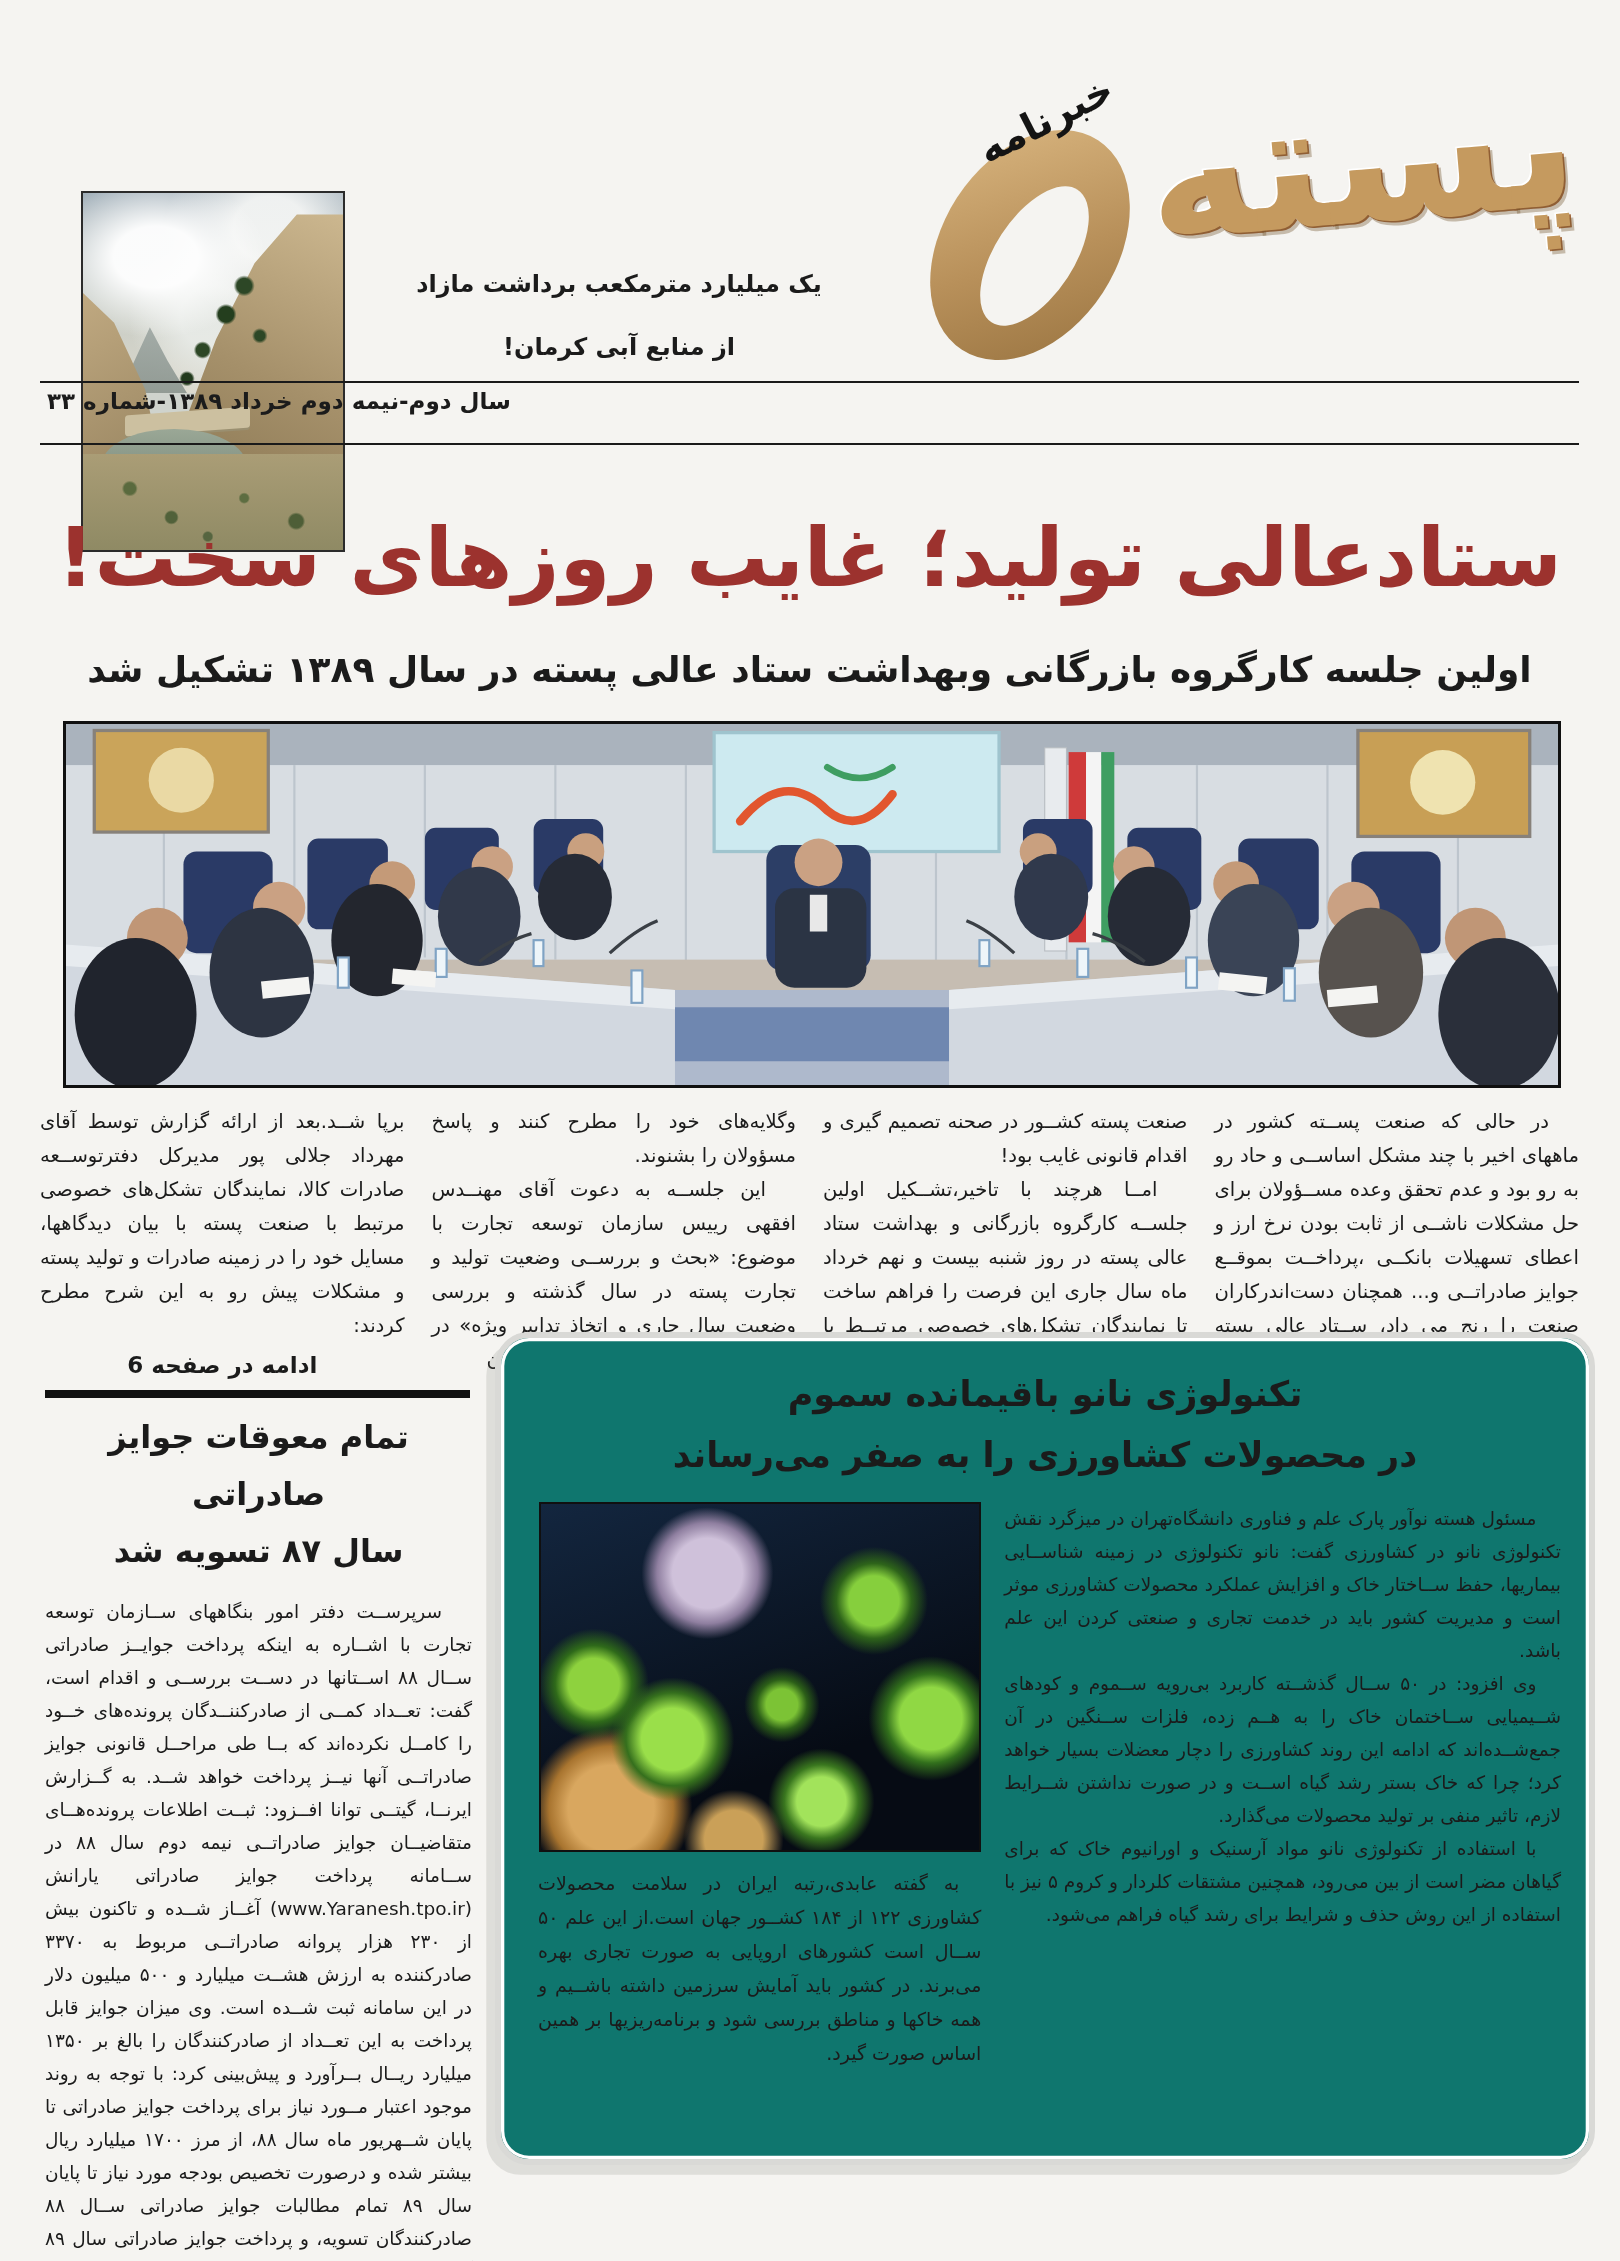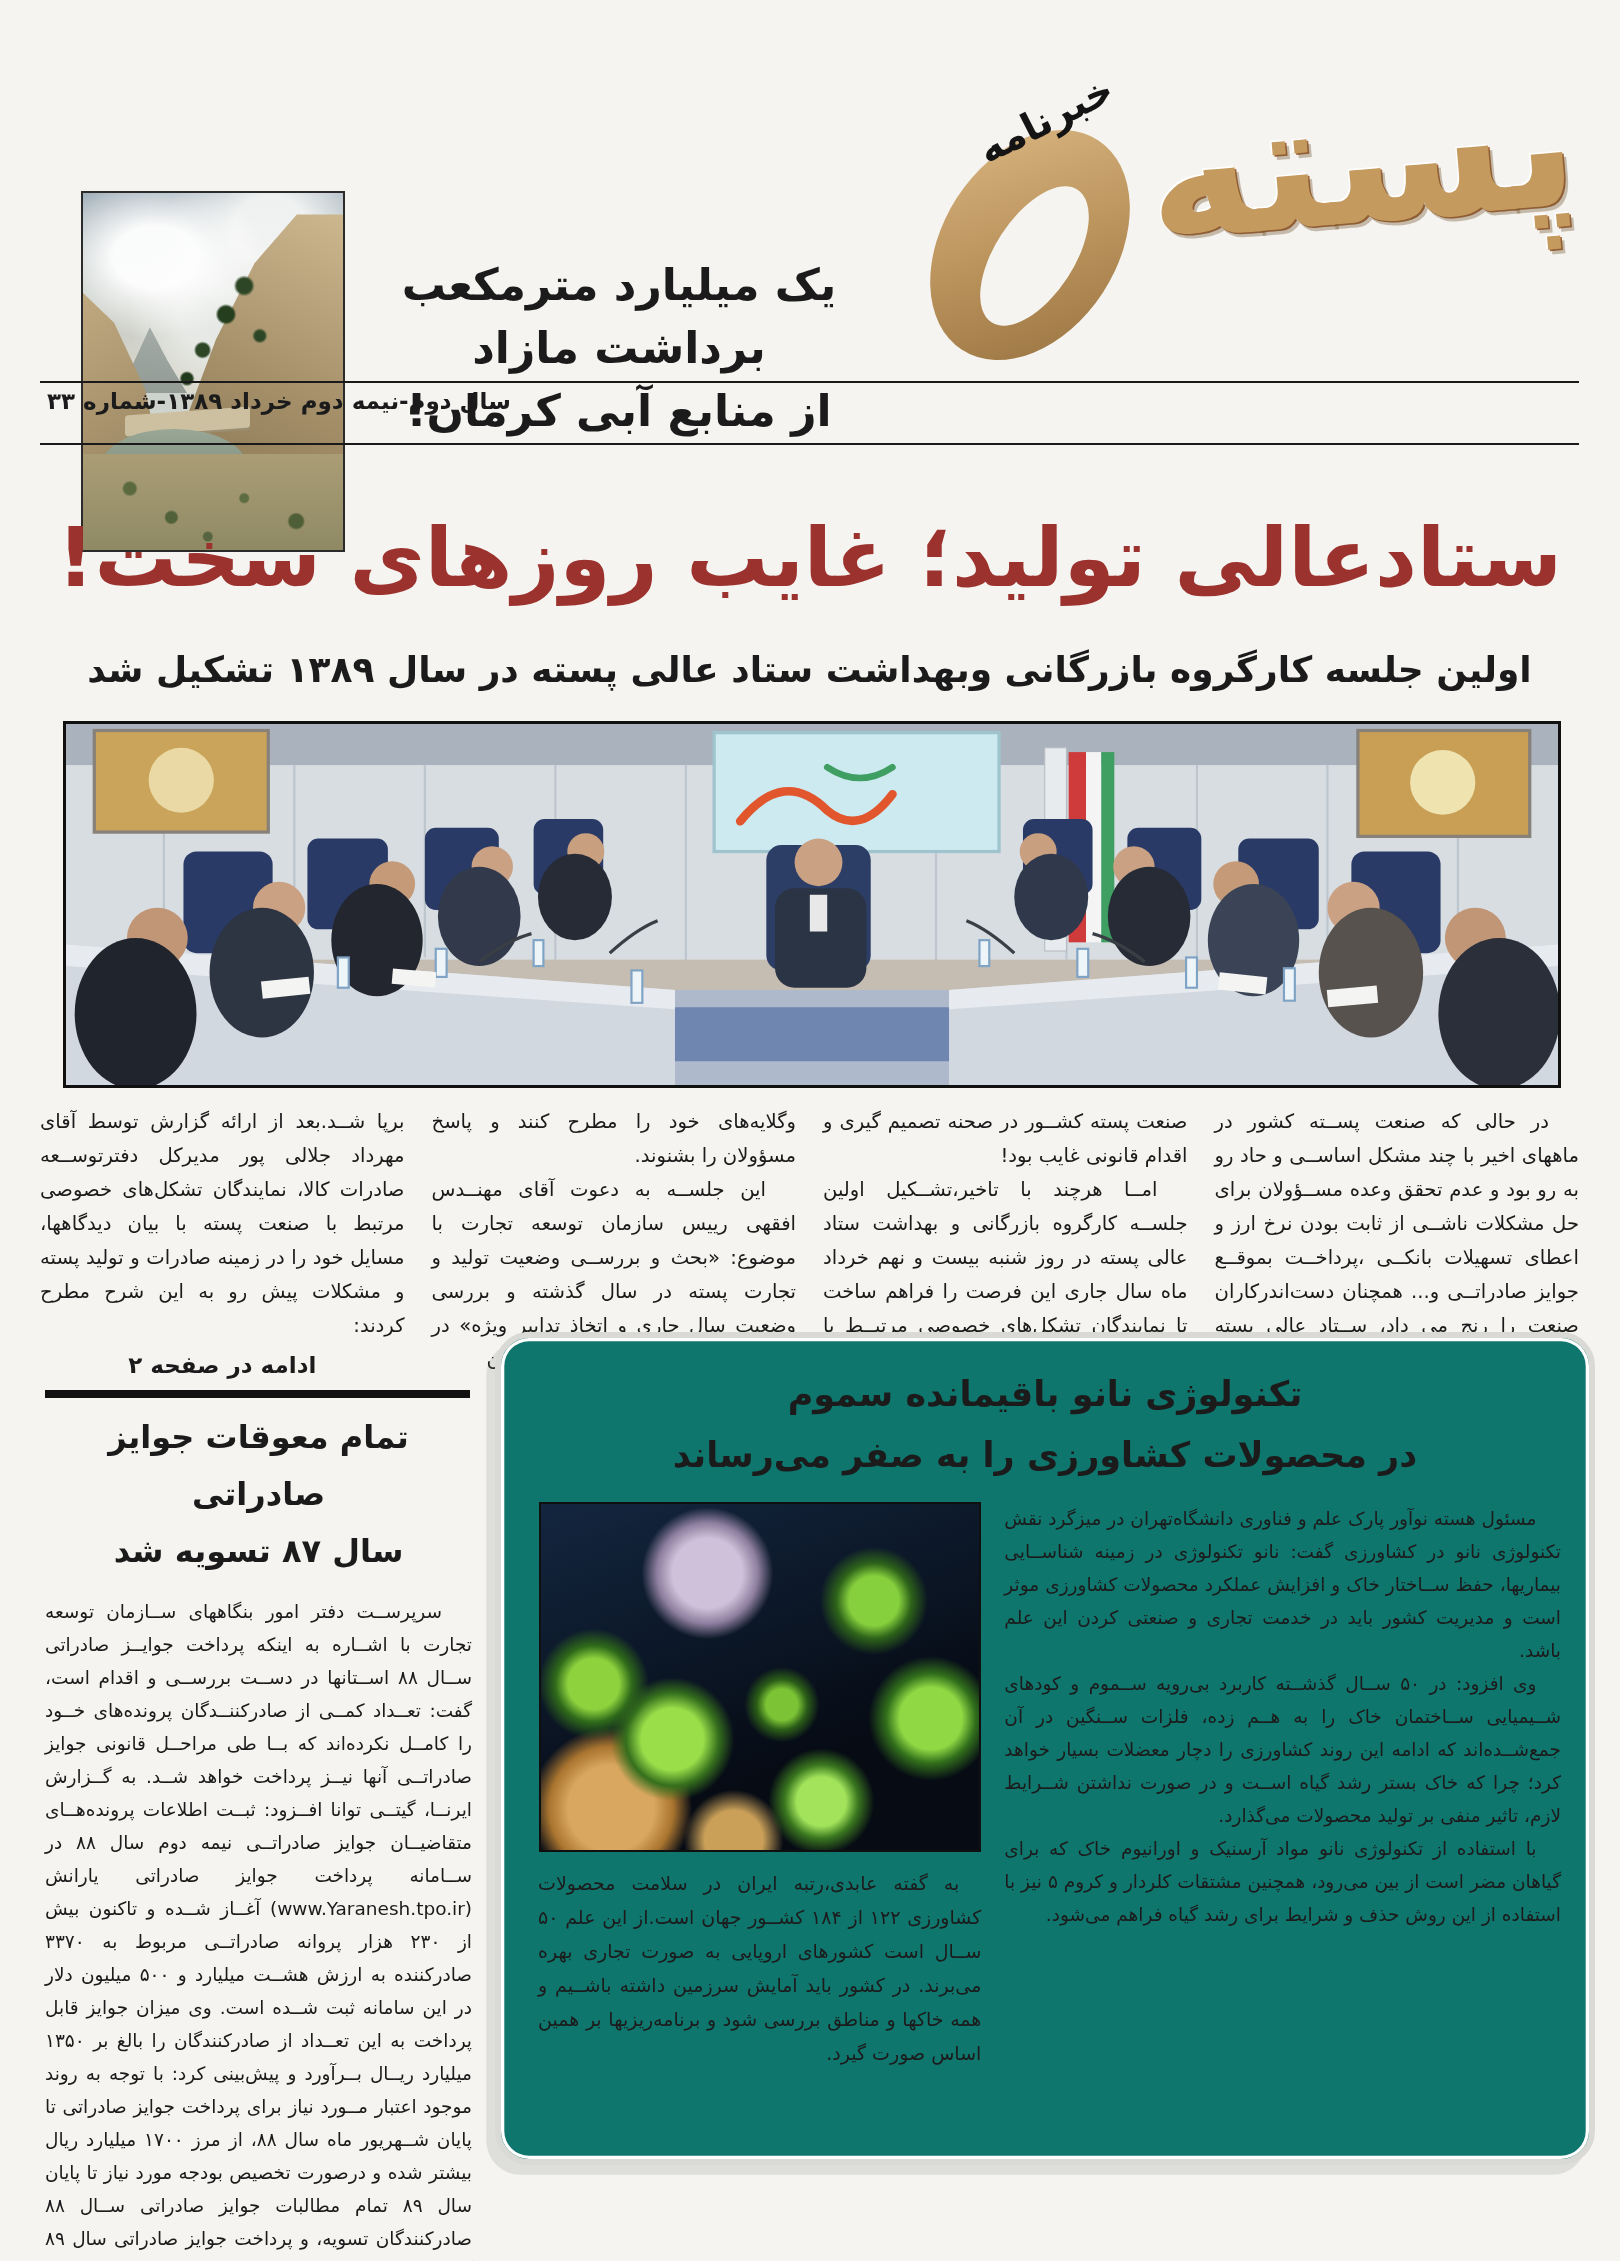--- a/index.html
+++ b/index.html
@@ -40,21 +40,21 @@
     background:linear-gradient(#9aa796,#7e8d7f 70%,#75846f);}
   .tp-ground{position:absolute;left:0;bottom:0;width:100%;height:27%;
     background-image:
       radial-gradient(circle at 18% 36%, #5a6a3e 0 2.6%, transparent 3.6%),
       radial-gradient(circle at 34% 66%, #51613a 0 3%, transparent 4%),
       radial-gradient(circle at 62% 46%, #5d6d41 0 2.4%, transparent 3.4%),
       radial-gradient(circle at 82% 70%, #4e5e37 0 3%, transparent 4%),
       radial-gradient(circle at 48% 86%, #566540 0 2.6%, transparent 3.6%),
       linear-gradient(#aa9d76,#8f8a64);}
 
-  .kerman-head{left:348px;top:253px;width:544px;text-align:center;font-weight:bold;font-size:44px;line-height:63px;}
+  .kerman-head{left:348px;top:253px;width:544px;text-align:center;font-weight:bold;font-size:24px;line-height:63px;}
   .issue-line{left:48px;top:388px;font-size:23px;font-weight:bold;}
   .rule-top{left:41px;top:381px;width:1539px;}
   .rule-bottom{left:41px;top:443px;width:1539px;}
   .org-line{left:903px;top:389px;width:674px;text-align:center;font-size:25px;white-space:nowrap;}
   .org-fa{font-weight:bold;}
   .org-en{font-family:"DejaVu Serif",serif;}
 
   
   .logo{left:914px;top:38px;width:669px;height:337px;}
   .logo-oval-outer{position:absolute;left:30px;top:82px;width:174px;height:250px;border-radius:50%;
@@ -247,21 +247,21 @@
     <div class="col">
       <p>صنعت پسته کشــور در صحنه تصمیم گیری و اقدام قانونی غایب بود!</p>
       <p class="indent">امــا هرچند با تاخیر،تشــکیل اولین جلســه کارگروه بازرگانی و بهداشت ستاد عالی پسته در روز شنبه بیست و نهم خرداد ماه سال جاری این فرصت را فراهم ساخت تا نمایندگان تشکل‌های خصوصی مرتبــط با صنعت پســته مشــکلات</p>
     </div>
     <div class="col">
       <p>وگلایه‌های خود را مطرح کنند و پاسخ مسؤولان را بشنوند.</p>
       <p class="indent">این جلســه به دعوت آقای مهنــدس افقهی رییس سازمان توسعه تجارت با موضوع: «بحث و بررســی وضعیت تولید و تجارت پسته در سال گذشته و بررسی وضعیت سال جاری و اتخاذ تدابیر ویژه» در محل سالن کنفرانس میلاد این سازمان</p>
     </div>
     <div class="col">
       <p>برپا شــد.بعد از ارائه گزارش توسط آقای مهرداد جلالی پور مدیرکل دفترتوســعه صادرات کالا، نمایندگان تشکل‌های خصوصی مرتبط با صنعت پسته با بیان دیدگاهها، مسایل خود را در زمینه صادرات و تولید پسته و مشکلات پیش رو به این شرح مطرح کردند:</p>
-      <div class="continued">ادامه در صفحه ۲</div>
+      <div class="continued">ادامه در صفحه 6</div>
     </div>
   </div>
 
   <div class="abs black-bar"></div>
   <div class="abs export">
     <div class="export-h">
       <div>تمام معوقات جوایز صادراتی</div>
       <div>سال ۸۷ تسویه شد</div>
     </div>
     <div class="export-body">سرپرســت دفتر امور بنگاههای ســازمان توسعه تجارت با اشــاره به اینکه پرداخت جوایــز صادراتی ســال ۸۸ اســتانها در دســت بررســی و اقدام است، گفت: تعــداد کمــی از صادرکننــدگان پرونده‌های خــود را کامــل نکرده‌اند که بــا طی مراحــل قانونی جوایز صادراتــی آنها نیــز پرداخت خواهد شــد. به گــزارش ایرنــا، گیتــی توانا افــزود: ثبــت اطلاعات پرونده‌هــای متقاضیــان جوایز صادراتــی نیمه دوم سال ۸۸ در ســامانه پرداخت جوایز صادراتی یارانش (www.Yaranesh.tpo.ir) آغــاز شــده و تاکنون بیش از ۲۳۰ هزار پروانه صادراتــی مربوط به ۳۳۷۰ صادرکننده به ارزش هشــت میلیارد و ۵۰۰ میلیون دلار در این سامانه ثبت شــده است. وی میزان جوایز قابل پرداخت به این تعــداد از صادرکنندگان را بالغ بر ۱۳۵۰ میلیارد ریــال بــرآورد و پیش‌بینی کرد: با توجه به روند موجود اعتبار مــورد نیاز برای پرداخت جوایز صادراتی تا پایان شــهریور ماه سال ۸۸، از مرز ۱۷۰۰ میلیارد ریال بیشتر شده و درصورت تخصیص بودجه مورد نیاز تا پایان سال ۸۹ تمام مطالبات جوایز صادراتی ســال ۸۸ صادرکنندگان تسویه، و پرداخت جوایز صادراتی سال ۸۹ آغاز خواهد شد.</div>

